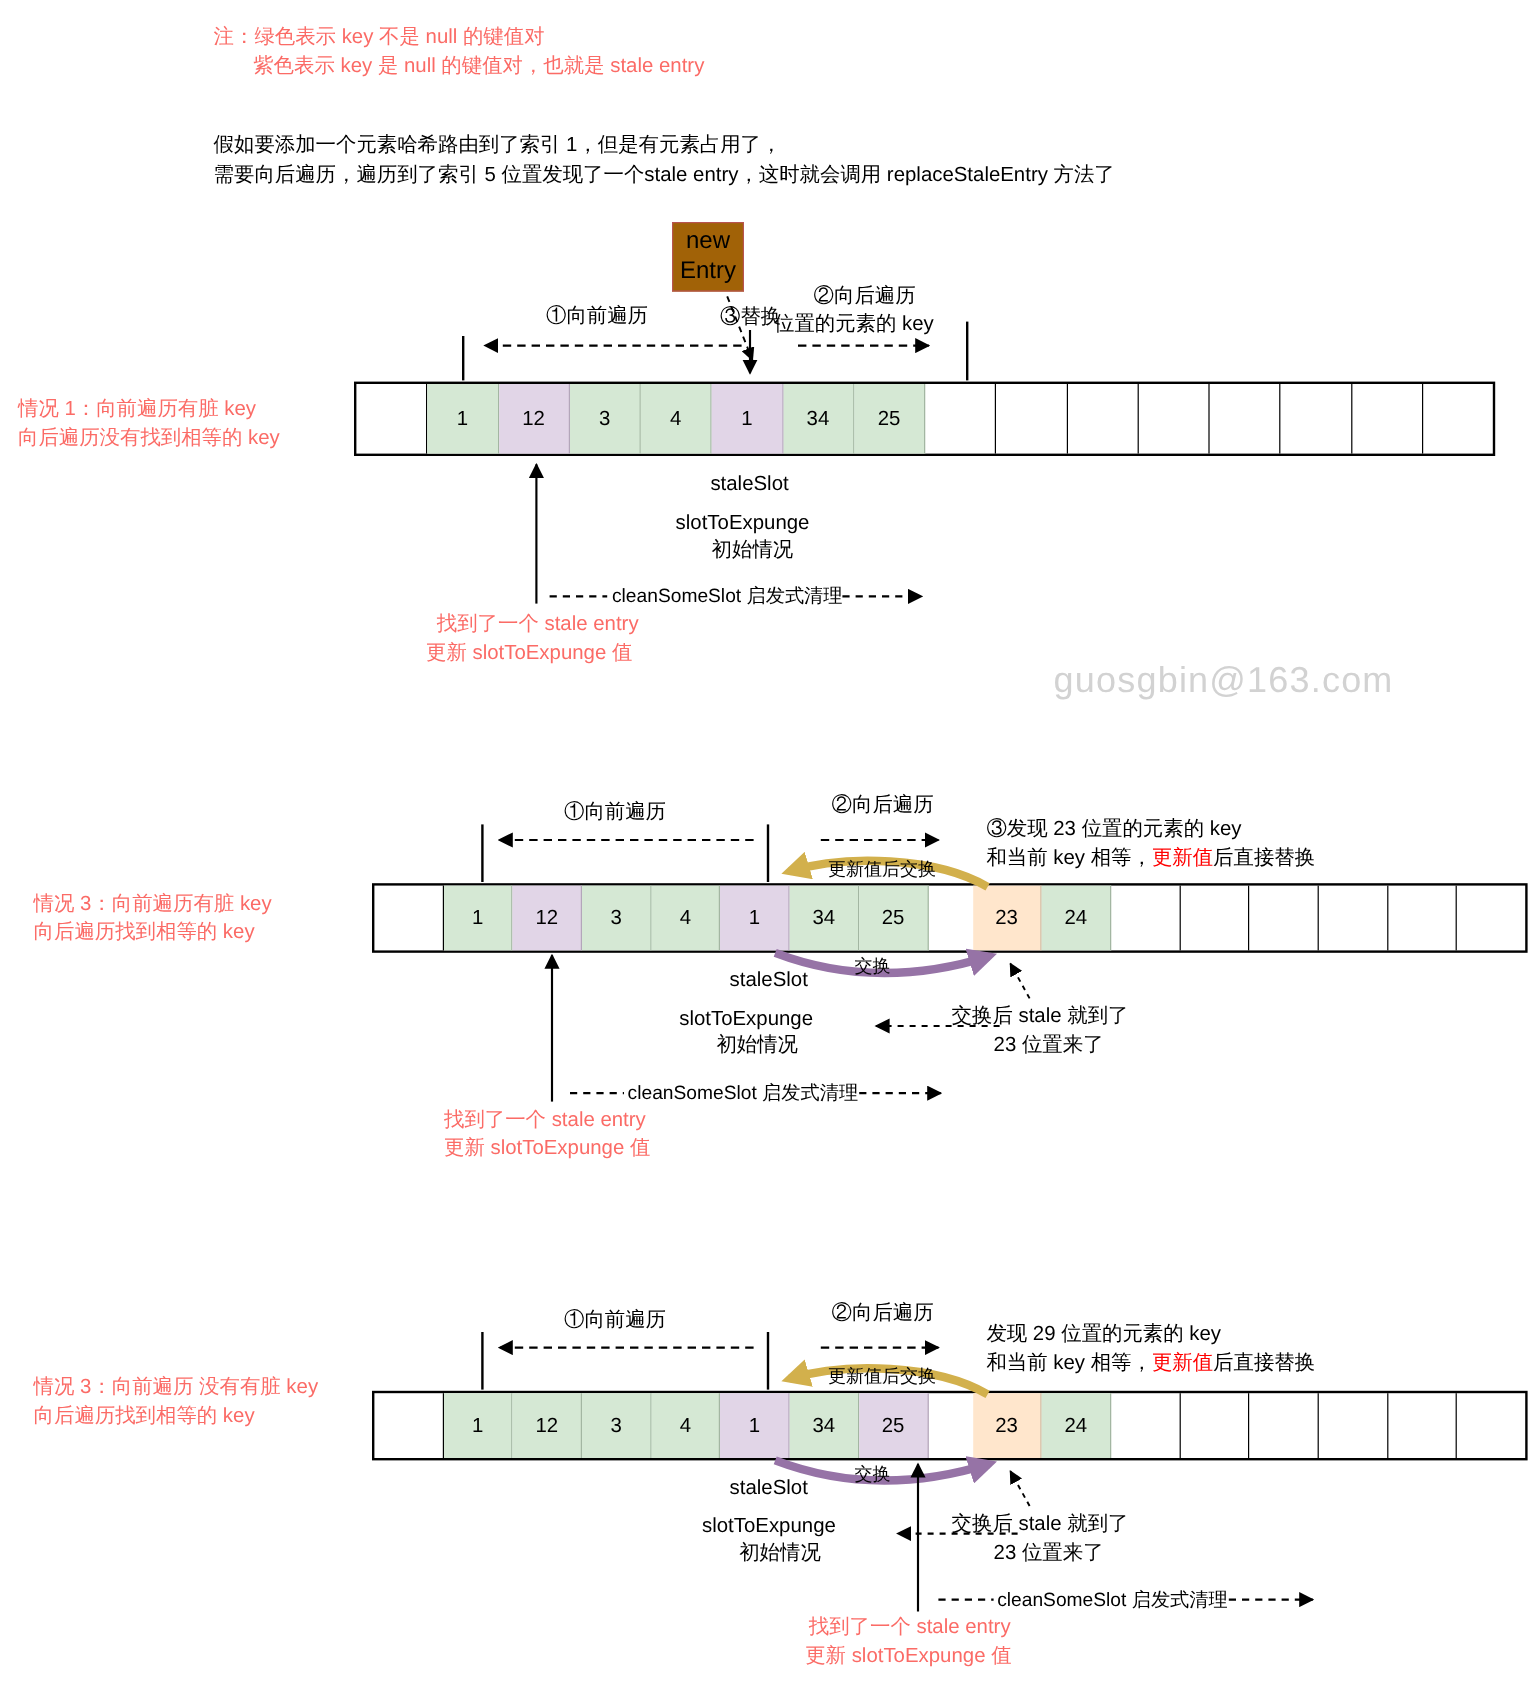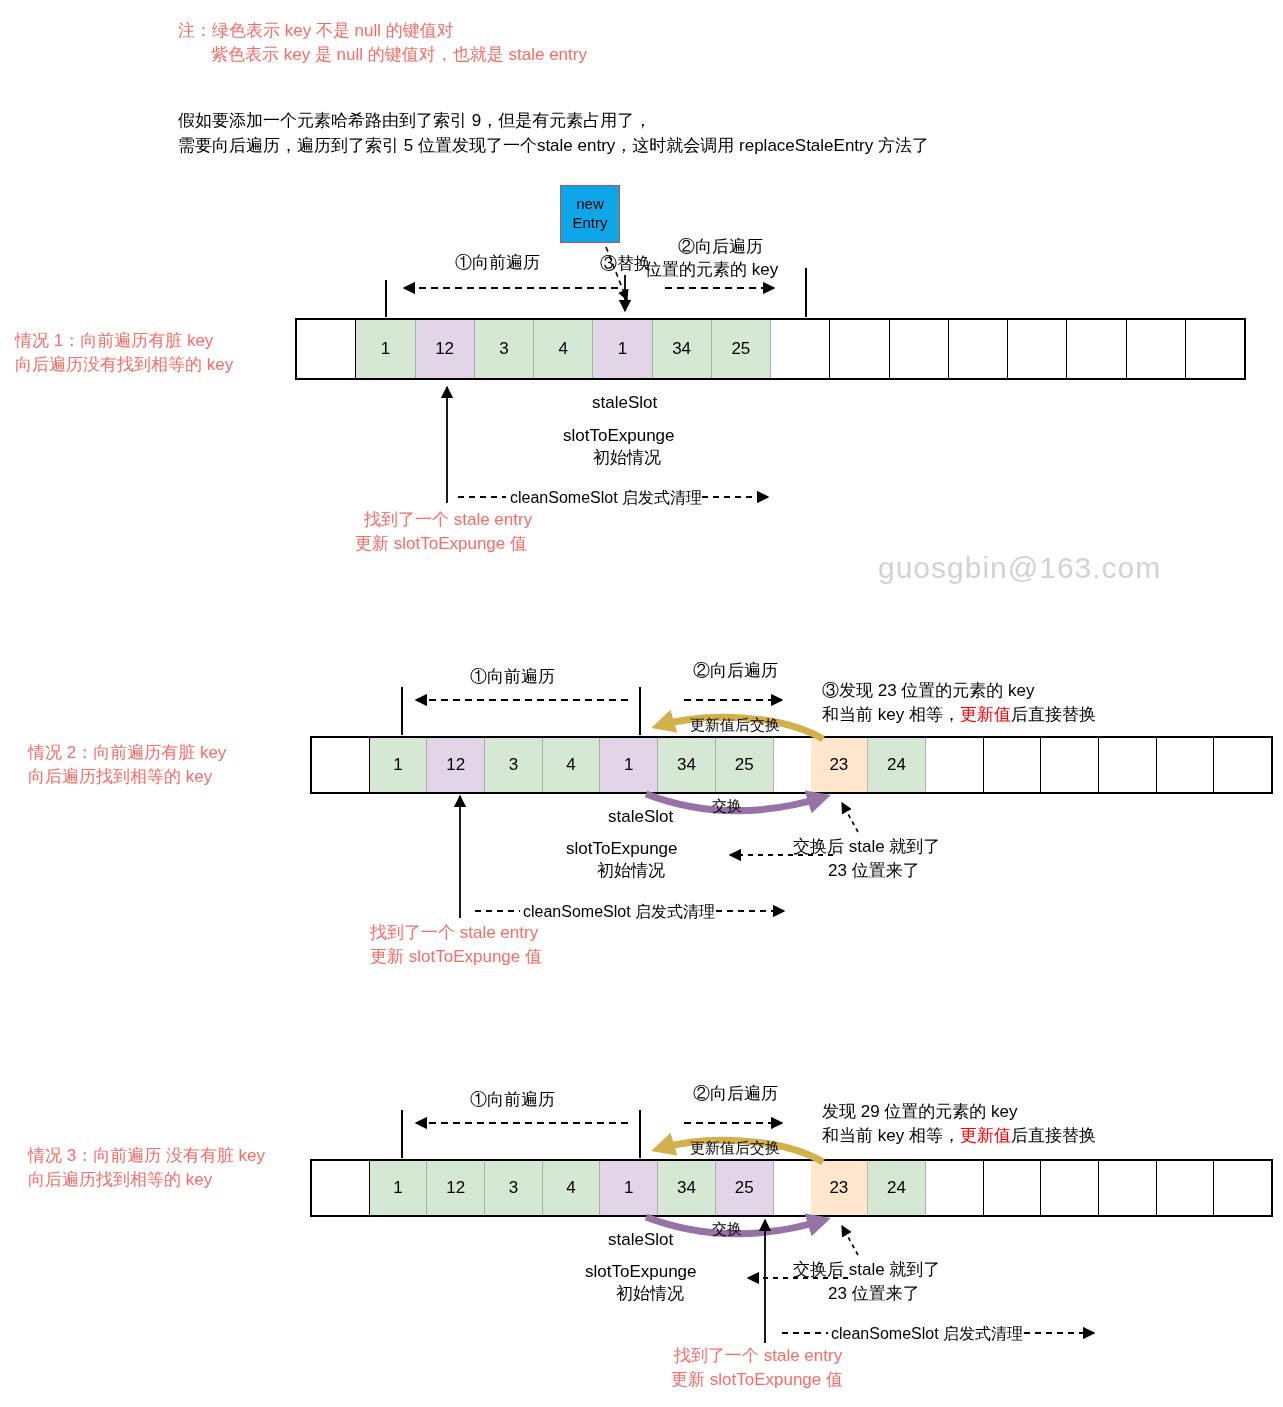--- a/index.html
+++ b/index.html
@@ -22,35 +22,35 @@
     flex:1; display:flex; align-items:center; justify-content:center;
     font-size:17px; box-sizing:border-box; border-right:1.5px solid #000;
   }
   .cell:last-child { border-right:none; }
   .cell.green  { background:#d5e8d4; border-right-width:1px; border-right-color:#a3b6a2; }
   .cell.purple { background:#e1d5e7; border-right-width:1px; border-right-color:#b3a6ba; }
   .cell.orange { background:#ffe6cc; border-right-width:1px; border-right-color:#c9b59e;margin-left:37px; }
 
   .new-entry {
     position:absolute; left:560px; top:185px; width:60px; height:58px;
-    background:#0ea5e9; border:1.5px solid #b85450; box-sizing:border-box;
+    background:#a16207; border:1.5px solid #b85450; box-sizing:border-box;
     display:flex; flex-direction:column; align-items:center; justify-content:center;
-    font-size:15px; line-height:1.25; text-align:center; z-index:3;
+    font-size:20px; line-height:1.25; text-align:center; z-index:3;
   }
   svg.overlay { position:absolute; left:0; top:0; z-index:4; pointer-events:none; }
 </style>
 </head>
 <body>
 
 <div id="canvas">
 
   <div class="txt red" style="left:178px; top:20px;">注：绿色表示 key 不是 null 的键值对</div>
   <div class="txt red" style="left:211px; top:44px;">紫色表示 key 是 null 的键值对，也就是 stale entry</div>
 
-  <div class="txt" style="left:178px; top:110px;">假如要添加一个元素哈希路由到了索引 9，但是有元素占用了，</div>
+  <div class="txt" style="left:178px; top:110px;">假如要添加一个元素哈希路由到了索引 1，但是有元素占用了，</div>
   <div class="txt" style="left:178px; top:135px;">需要向后遍历，遍历到了索引 5 位置发现了一个stale entry，这时就会调用 replaceStaleEntry 方法了</div>
 
   <div class="txt watermark" style="left:878px; top:549px;">guosgbin@163.com</div>
 
   <div class="txt red" style="left:15px; top:330px;">情况 1：向前遍历有脏 key</div>
   <div class="txt red" style="left:15px; top:354px;">向后遍历没有找到相等的 key</div>
 
   <div class="new-entry">
     <span>new</span>
     <span>Entry</span>
@@ -80,21 +80,21 @@
       <div class="cell"></div>
     </div>
 
   <div class="txt" style="left:592px; top:392px;">staleSlot</div>
   <div class="txt" style="left:563px; top:425px;">slotToExpunge</div>
   <div class="txt" style="left:593px; top:447px;">初始情况</div>
   <div class="txt mid" style="left:510px; top:488px;">cleanSomeSlot 启发式清理</div>
   <div class="txt red" style="left:364px; top:509px;">找到了一个 stale entry</div>
   <div class="txt red" style="left:355px; top:533px;">更新 slotToExpunge 值</div>
 
-  <div class="txt red" style="left:28px; top:742px;">情况 2：向前遍历有脏 key</div>
+  <div class="txt red" style="left:28px; top:742px;">情况 3：向前遍历有脏 key</div>
   <div class="txt red" style="left:28px; top:766px;">向后遍历找到相等的 key</div>
 
   <div class="txt" style="left:470px; top:666px;">①向前遍历</div>
   <div class="txt" style="left:693px; top:660px;">②向后遍历</div>
   <div class="txt small" style="left:690px; top:716px;">更新值后交换</div>
 
   <div class="txt" style="left:822px; top:680px;">③发现 23 位置的元素的 key</div>
   <div class="txt" style="left:822px; top:704px;">
     <span>和当前 key 相等，</span><span class="pure-red">更新值</span><span>后直接替换</span>
   </div>

